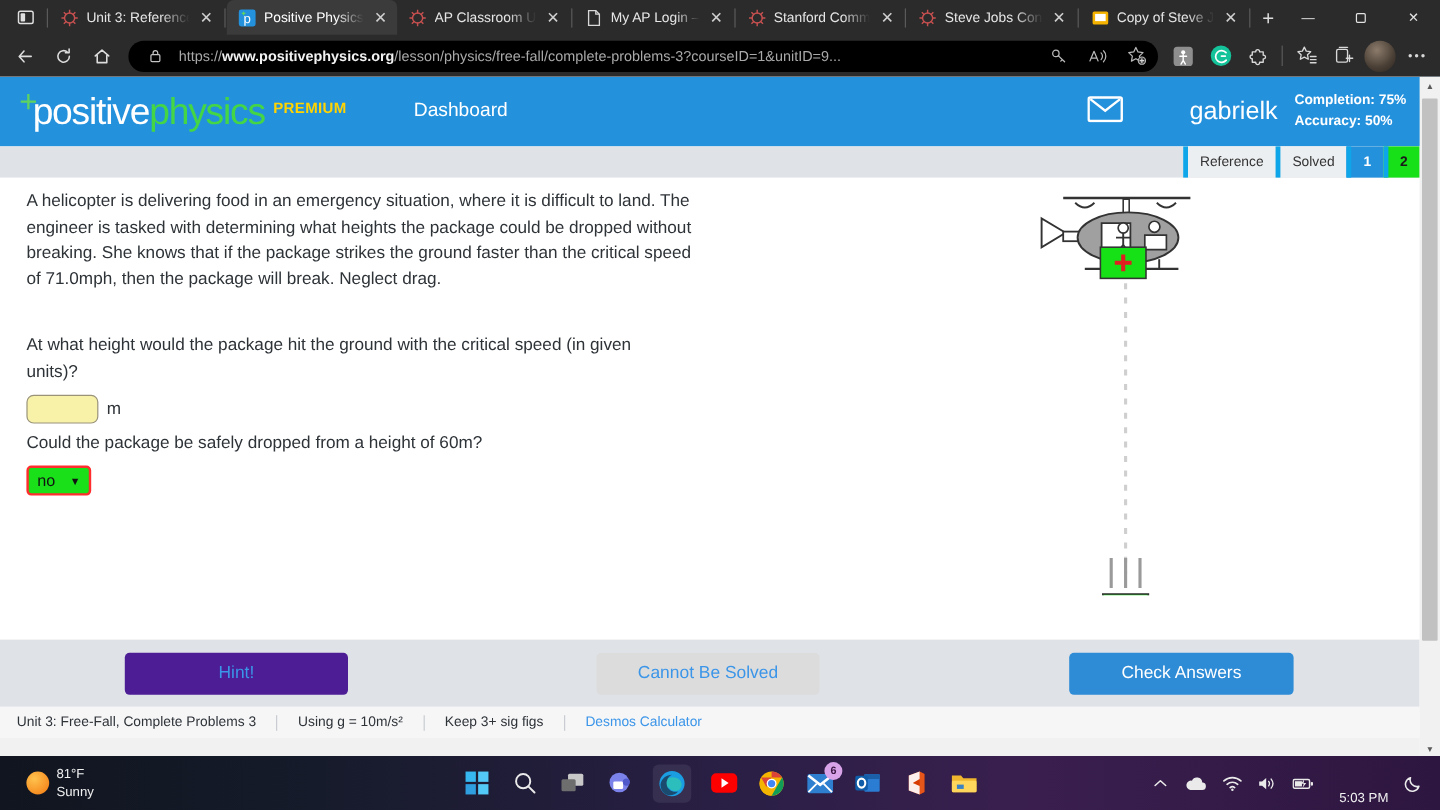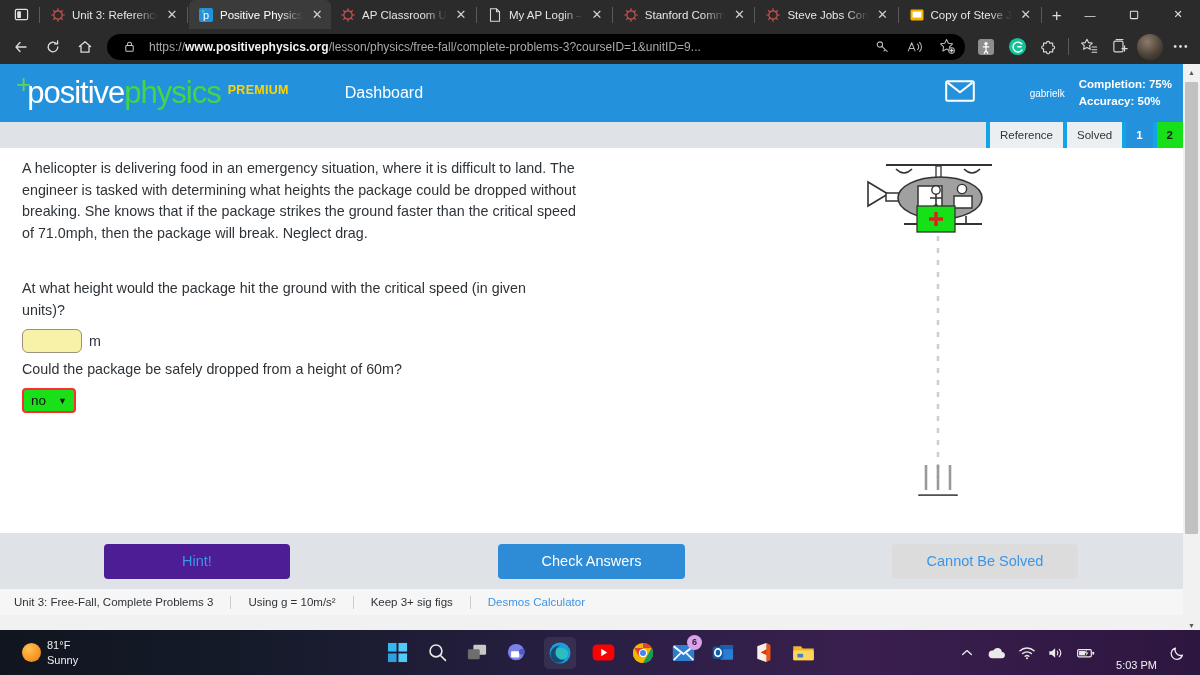--- a/index.html
+++ b/index.html
@@ -81,21 +81,21 @@
     padding: 0 0 0 16px; position: relative;
   }
   .logo { font-size: 31px; letter-spacing: -1px; display: flex; align-items: baseline; }
   .logo .plus { color: #5fd35f; font-size: 26px; position: relative; top: -10px; margin-right: -3px; font-weight: 400;}
   .logo .w1 { color: #ffffff; }
   .logo .w2 { color: #45d645; }
   .logo .prem { color: #ffd400; font-size: 12.5px; font-weight: 700; letter-spacing: 0.3px; margin-left: 7px; position: relative; top: -9px;}
   .nav-dashboard { color: #fff; font-size: 16px; margin-left: 56px; }
   .header-right { position: absolute; right: 28px; top: 0; height: 58px; display: flex; align-items: center; gap: 14px; }
   .mail-ico { color: #fff; }
-  .uname { color: #fff; font-size: 10px; margin-left: 41px; }
+  .uname { color: #fff; font-size: 21px; margin-left: 41px; }
   .stats { color: #fff; font-size: 11.5px; font-weight: 700; line-height: 1.45; text-align: left; }
 
   .subbar { height: 26px; background: #dfe3e8; position: relative; }
   .pagetabs { position: absolute; right: 17px; top: 0; display: flex; height: 26px; }
   .ptab {
     display: flex; align-items: center; justify-content: center;
     font-size: 11.5px; border-left: 4px solid #0ea5e9; background: #eceff1; color: #333;
     padding: 0 10px; min-width: 30px;
   }
   .ptab.sel-blue { background: #2491dd; color: #fff; font-weight: 600; }
@@ -477,22 +477,22 @@
         <line x1="90" y1="317" x2="90" y2="342" stroke="#9a9a9a" stroke-width="2.6"></line>
 
         <rect x="59" y="347" width="38" height="26" fill="#16e016" stroke="#333" stroke-width="1.3"></rect>
         <path d="M78 353 v14 M71 360 h14" stroke="#e02020" stroke-width="3.4"></path>
       </svg>
     </div>
   </div>
 
   <div class="footer">
     <div class="btn btn-hint">Hint!</div>
+    <div class="btn btn-cannot">Cannot Be Solved</div>
     <div class="btn btn-check">Check Answers</div>
-    <div class="btn btn-cannot">Cannot Be Solved</div>
   </div>
 
   <div class="infobar">
     <span class="seg">Unit 3: Free-Fall, Complete Problems 3</span>
     <span class="sep"></span>
     <span class="seg">Using g = 10m/s²</span>
     <span class="sep"></span>
     <span class="seg">Keep 3+ sig figs</span>
     <span class="sep"></span>
     <span class="seg link">Desmos Calculator</span>

